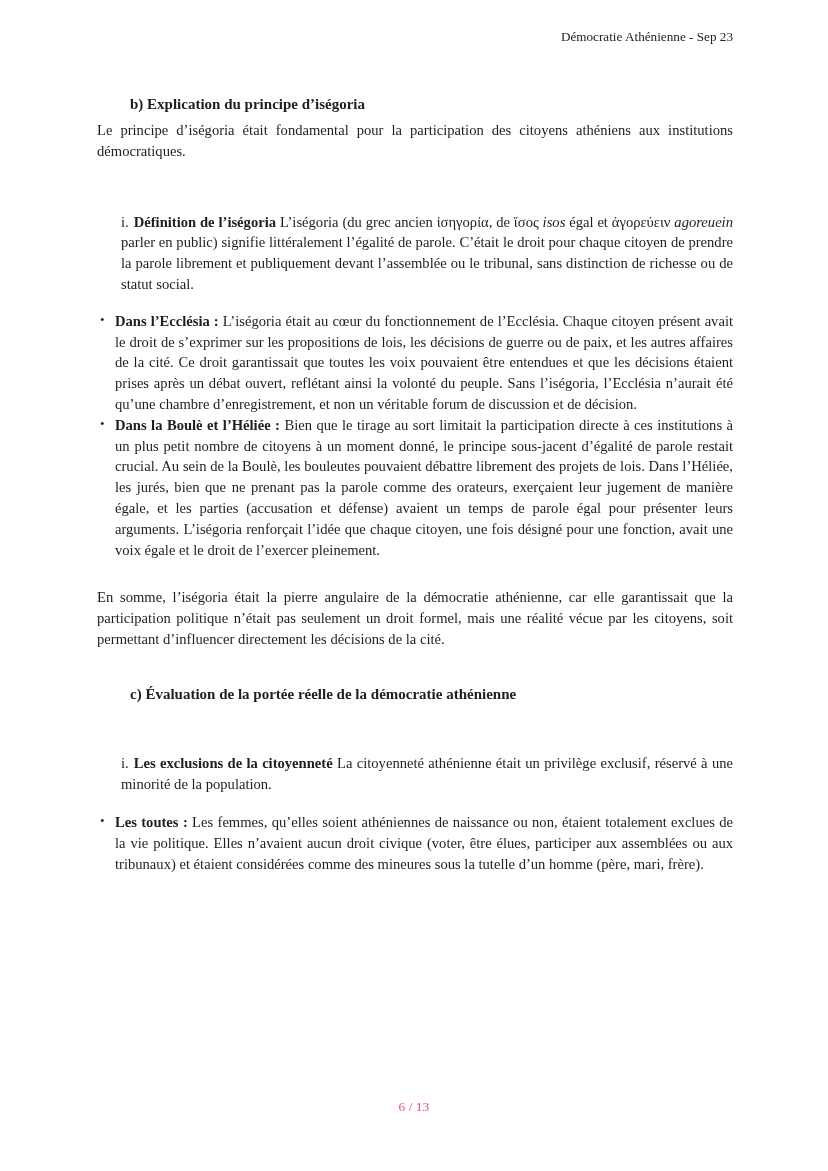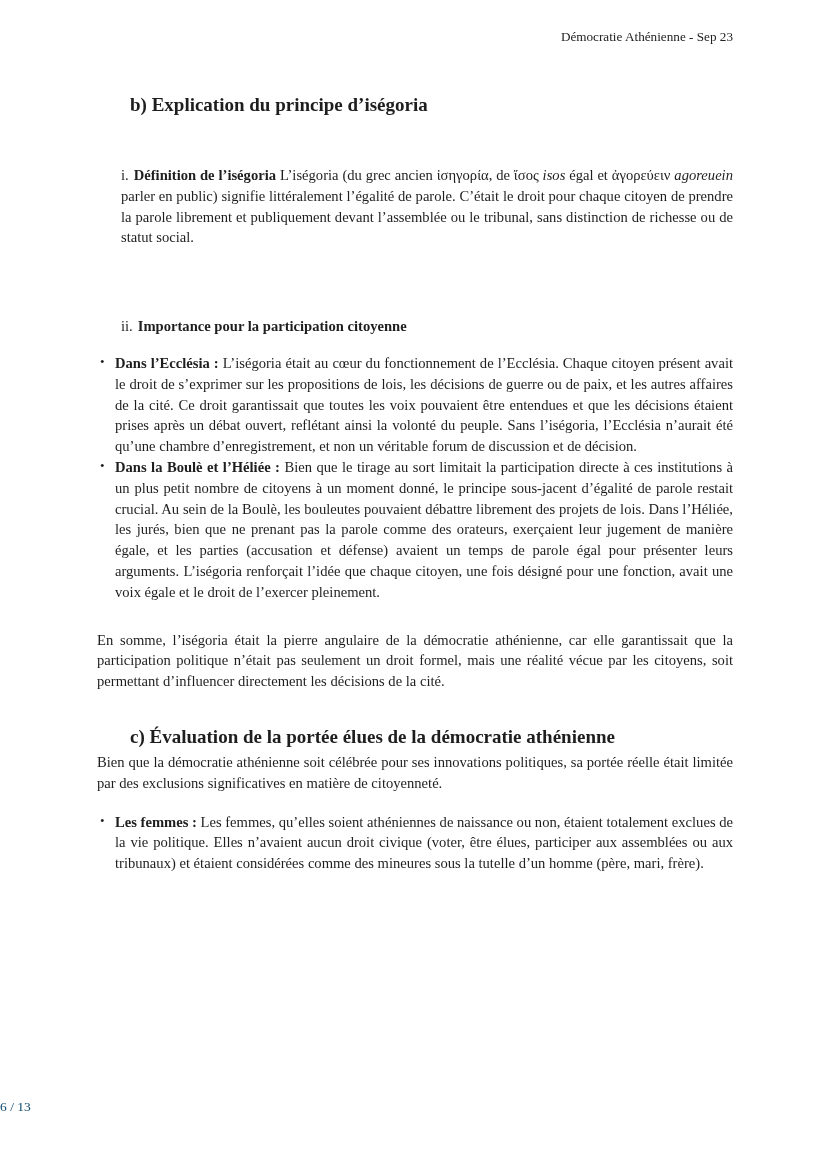--- a/index.html
+++ b/index.html
@@ -25,21 +25,21 @@
     font-size: 13.2px;
     color: #222222;
   }
   .content {
     position: absolute;
     top: 94px;
     left: 97px;
     width: 636px;
   }
   .h {
-    font-size: 19px;
+    font-size: 15px;
     font-weight: 700;
     line-height: 21px;
     padding-left: 33px;
   }
   .para {
     text-align: justify;
     hyphens: auto;
   }
   .item {
     margin-left: 24px;
@@ -68,66 +68,66 @@
   .g27 { margin-top: 27px; }
   .g34 { margin-top: 34px; }
   .g48 { margin-top: 48px; }
   .g50 { margin-top: 50px; }
   .g68 { margin-top: 68px; }
   .page-footer {
     position: absolute;
     top: 1097px;
     left: 0;
     width: 828px;
-    text-align: left;
+    text-align: center;
     font-size: 13.5px;
-    color: #0c4a6e;
+    color: #ec4899;
   }
 </style>
 </head>
 <body>
 
 <div class="page">
 
   <div class="page-header">
     <span>Démocratie Athénienne - Sep 23</span>
   </div>
 
   <div class="content">
 
     <div class="h">b) Explication du principe d’iségoria</div>
 
+    <p class="para g5">Le principe d’iségoria était fondamental pour la participation des citoyens athéniens aux institutions démocratiques.</p>
 
     <div class="item g50">
       <span class="marker">i.</span><span><span class="b">Définition de l’iségoria</span><span> L’iségoria (du grec ancien ἰσηγορία, de ἴσος </span><span class="i">isos</span><span> égal et ἀγορεύειν </span><span class="i">agoreuein</span><span> parler en public) signifie littéralement l’égalité de parole. C’était le droit pour chaque citoyen de prendre la parole librement et publiquement devant l’assemblée ou le tribunal, sans distinction de richesse ou de statut social.</span></span>
     </div>
 
-    <div class="item g68">
-      <span class="marker">ii.</span><span><span class="b">Importance pour la participation citoyenne</span></span>
-    </div>
 
     <ul class="bullets g16">
       <li class="bullet">
         <span class="bmark">•</span><span><span class="b">Dans l’Ecclésia :</span><span> L’iségoria était au cœur du fonctionnement de l’Ecclésia. Chaque citoyen présent avait le droit de s’exprimer sur les propositions de lois, les décisions de guerre ou de paix, et les autres affaires de la cité. Ce droit garantissait que toutes les voix pouvaient être entendues et que les décisions étaient prises après un débat ouvert, reflétant ainsi la volonté du peuple. Sans l’iségoria, l’Ecclésia n’aurait été qu’une chambre d’enregistrement, et non un véritable forum de discussion et de décision.</span></span>
       </li>
       <li class="bullet">
         <span class="bmark">•</span><span><span class="b">Dans la Boulè et l’Héliée :</span><span> Bien que le tirage au sort limitait la participation directe à ces institutions à un plus petit nombre de citoyens à un moment donné, le principe sous-jacent d’égalité de parole restait crucial. Au sein de la Boulè, les bouleutes pouvaient débattre librement des projets de lois. Dans l’Héliée, les jurés, bien que ne prenant pas la parole comme des orateurs, exerçaient leur jugement de manière égale, et les parties (accusation et défense) avaient un temps de parole égal pour présenter leurs arguments. L’iségoria renforçait l’idée que chaque citoyen, une fois désigné pour une fonction, avait une voix égale et le droit de l’exercer pleinement.</span></span>
       </li>
     </ul>
 
     <p class="para g27">En somme, l’iségoria était la pierre angulaire de la démocratie athénienne, car elle garantissait que la participation politique n’était pas seulement un droit formel, mais une réalité vécue par les citoyens, soit permettant d’influencer directement les décisions de la cité.</p>
 
-    <div class="h g34">c) Évaluation de la portée élues de la démocratie athénienne</div>
+    <div class="h g34">c) Évaluation de la portée réelle de la démocratie athénienne</div>
 
-    <p class="para g5">Bien que la démocratie athénienne soit célébrée pour ses innovations politiques, sa portée réelle était limitée par des exclusions significatives en matière de citoyenneté.</p>
 
+    <div class="item g48">
+      <span class="marker">i.</span><span><span class="b">Les exclusions de la citoyenneté</span><span> La citoyenneté athénienne était un privilège exclusif, réservé à une minorité de la population.</span></span>
+    </div>
 
     <ul class="bullets g18">
       <li class="bullet">
-        <span class="bmark">•</span><span><span class="b">Les femmes :</span><span> Les femmes, qu’elles soient athéniennes de naissance ou non, étaient totalement exclues de la vie politique. Elles n’avaient aucun droit civique (voter, être élues, participer aux assemblées ou aux tribunaux) et étaient considérées comme des mineures sous la tutelle d’un homme (père, mari, frère).</span></span>
+        <span class="bmark">•</span><span><span class="b">Les toutes :</span><span> Les femmes, qu’elles soient athéniennes de naissance ou non, étaient totalement exclues de la vie politique. Elles n’avaient aucun droit civique (voter, être élues, participer aux assemblées ou aux tribunaux) et étaient considérées comme des mineures sous la tutelle d’un homme (père, mari, frère).</span></span>
       </li>
     </ul>
 
   </div>
 
   <div class="page-footer">
     <span>6 / 13</span>
   </div>
 
 </div>

